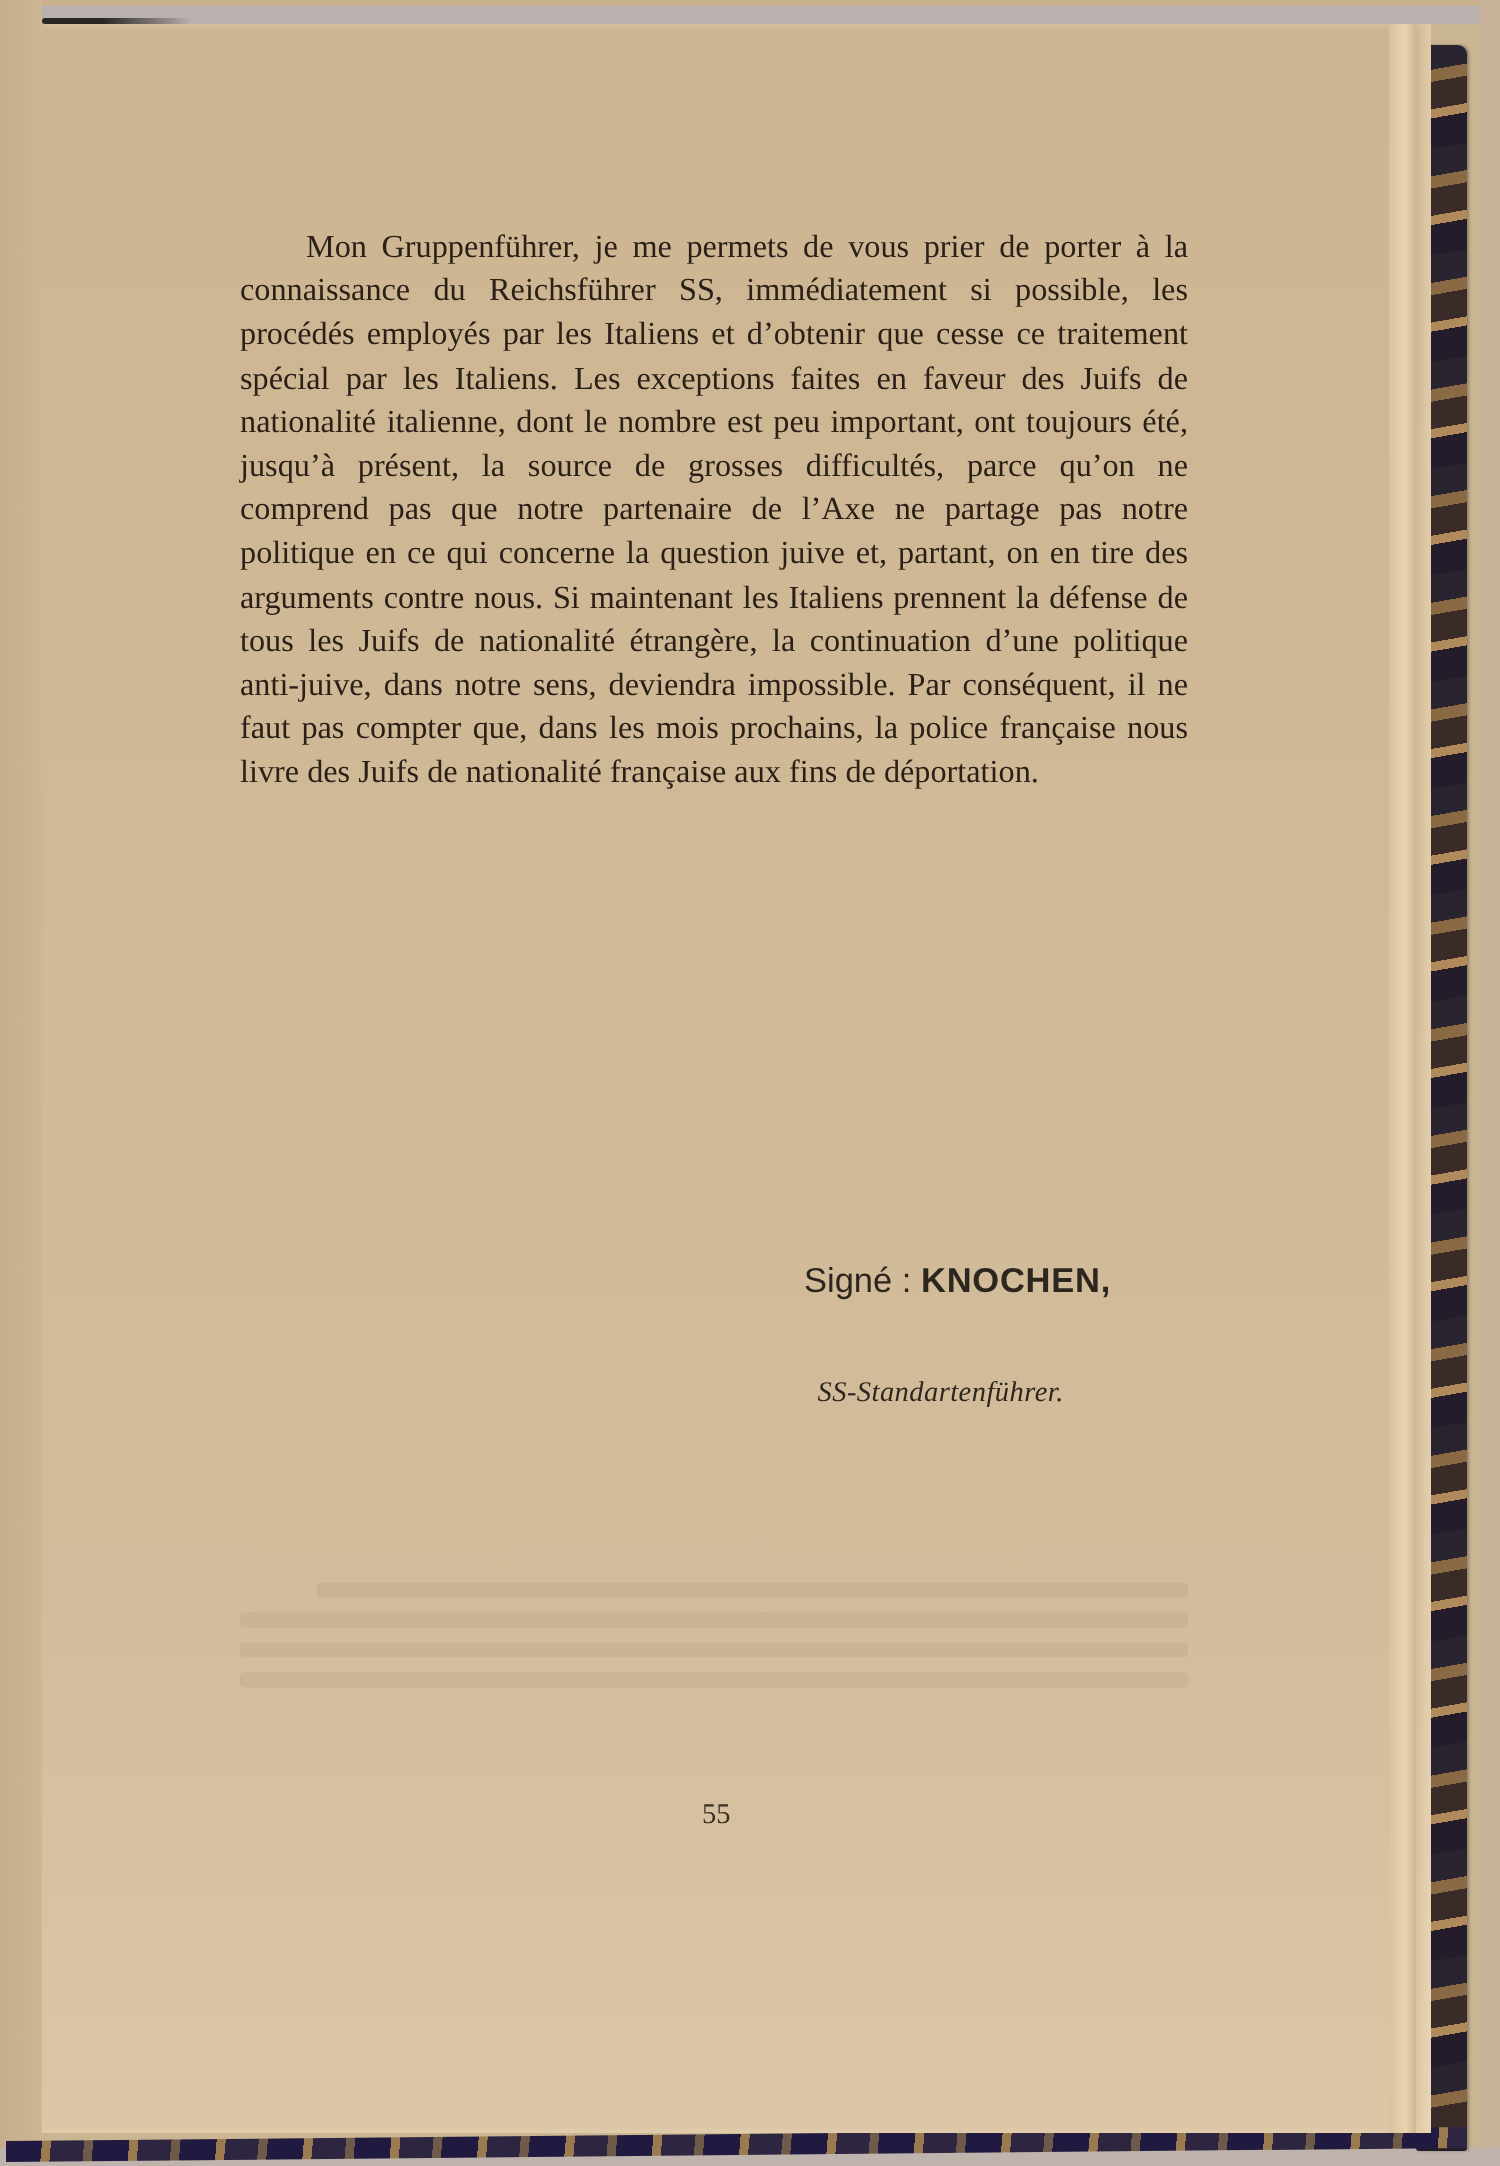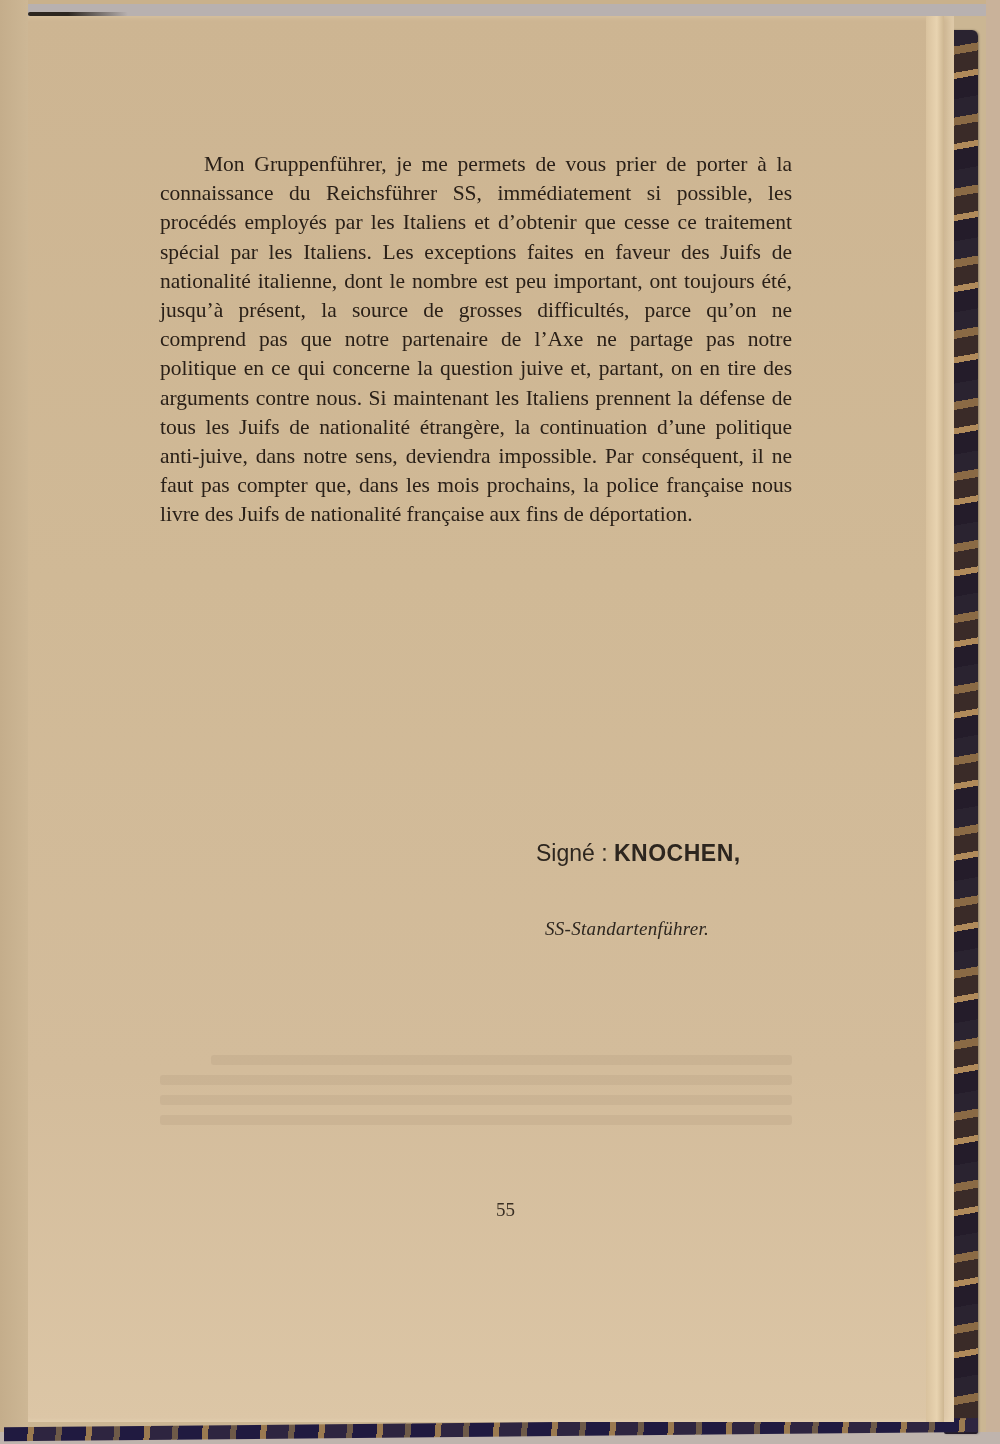--- a/index.html
+++ b/index.html
@@ -81,21 +81,21 @@
       color: rgba(120, 100, 75, 0.16);
       font-family: "Liberation Serif", serif;
       font-size: 20px; line-height: 28px;
     }
     .ghost-bar {
       display: block; height: 10px; margin-top: 10px;
       background: rgba(140, 118, 90, 0.12);
       border-radius: 3px;
     }
     .page-number {
-      position: absolute; left: 496px; top: 1199px;
+      position: absolute; left: 468px; top: 1199px;
       font-family: "Liberation Serif", serif;
       font-size: 19px; color: #3a2f24;
     }
   </style>
 </head>
 <body>
 
 <div class="backdrop-left"></div>
 <div class="backdrop-top"></div>
 <div class="backdrop-right"></div>

